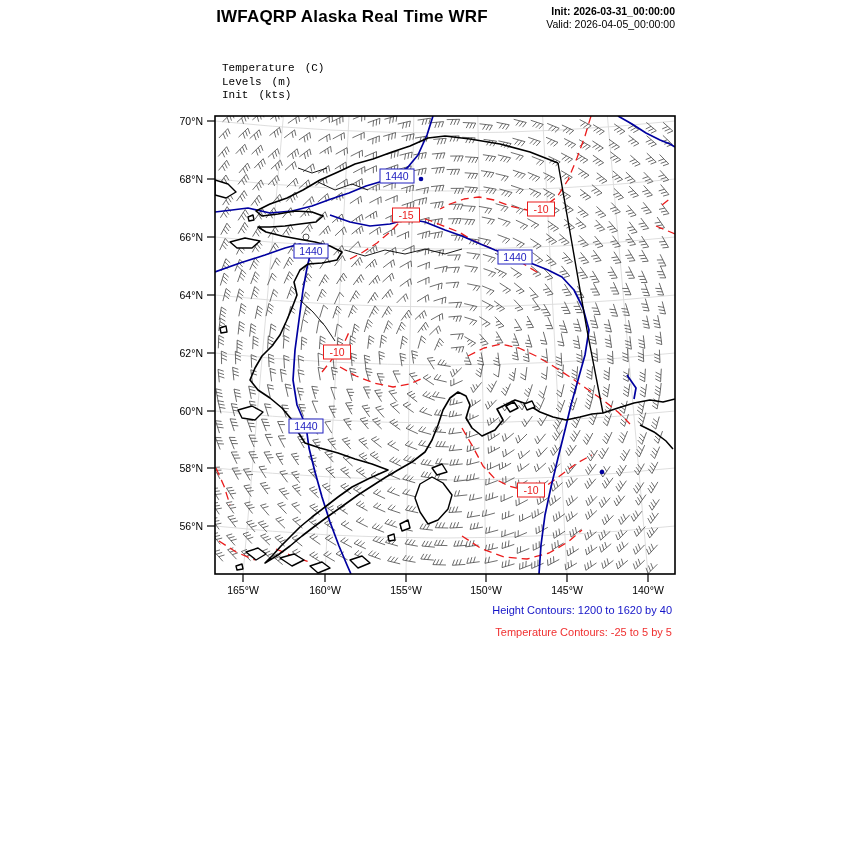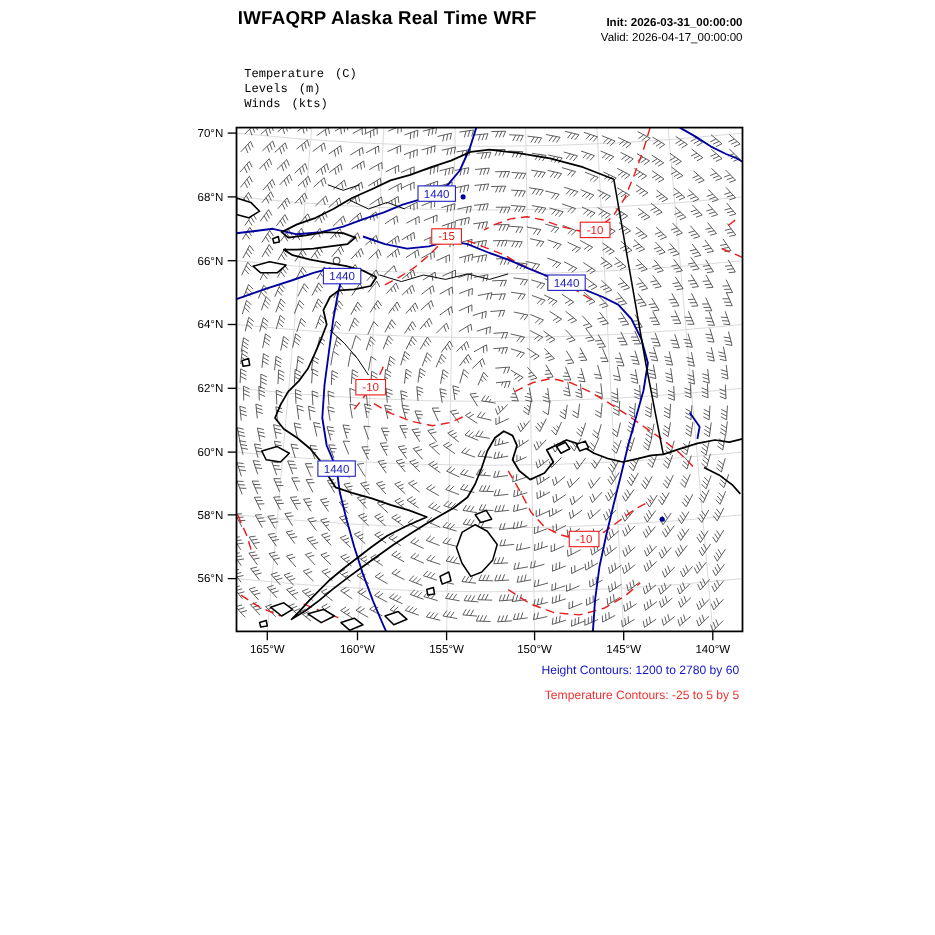--- a/index.html
+++ b/index.html
@@ -1,50 +1,50 @@
 <!DOCTYPE html>
 <html><head>
 <meta charset="utf-8">
 <style>
   html,body{margin:0;padding:0;background:#ffffff;}
   #page{position:relative;width:850px;height:656px;background:#fff;overflow:hidden;
         font-family:"Liberation Sans", sans-serif;color:#000;}
   .abs{position:absolute;}
   #title{left:215px;top:7px;width:274px;text-align:center;font-size:17px;font-weight:bold;letter-spacing:.2px;}
-  #initblock{top:15px;right:175px;text-align:right;font-size:10.5px;line-height:13px;}
+  #initblock{top:5px;right:175px;text-align:right;font-size:10.5px;line-height:13px;}
   #initblock .b{font-weight:bold;}
   #legend{left:222px;top:62px;font-size:11px;line-height:13.5px;font-family:Liberation Mono, monospace;}
   #legend .u{margin-left:10px;}
   #note-height{top:604px;right:178px;font-size:11px;color:#1414c8;}
   #note-temp{top:626px;right:178px;font-size:11px;color:#f03030;}
   #footer{left:222px;top:810px;font-size:11px;line-height:13.5px;}
   svg{position:absolute;left:0;top:0;}
   text{font-family:"Liberation Sans", sans-serif;}
 </style>
 </head>
 <body>
 
 <div id="page">
 
   <div class="abs" id="title">IWFAQRP Alaska Real Time WRF</div>
 
   <div class="abs" id="initblock">
     <div class="b">Init: 2026-03-31_00:00:00</div>
-    <div>Valid: 2026-04-17_00:00:00</div>
+    <div>Valid: 2026-04-05_00:00:00</div>
   </div>
 
   <div class="abs" id="legend">
     <div>
       <span>Temperature</span><span class="u">(C)</span>
     </div>
     <div>
       <span>Levels</span><span class="u">(m)</span>
     </div>
     <div>
-      <span>Winds</span><span class="u">(kts)</span>
+      <span>Init</span><span class="u">(kts)</span>
     </div>
   </div>
 
   <svg id="map-svg" width="850" height="850" viewBox="0 0 850 850">
       <defs>
         <clipPath id="mapclip">
           <rect x="215" y="116" width="460" height="458"></rect>
         </clipPath>
       </defs>
       <g clip-path="url(#mapclip)">
@@ -147,19 +147,19 @@
       <path d="M 406 574 L 406 582" stroke="#000" stroke-width="1.2"></path>
       <text x="406" y="594" text-anchor="middle" font-size="10.5" fill="#000">155°W</text>
       <path d="M 486 574 L 486 582" stroke="#000" stroke-width="1.2"></path>
       <text x="486" y="594" text-anchor="middle" font-size="10.5" fill="#000">150°W</text>
       <path d="M 567 574 L 567 582" stroke="#000" stroke-width="1.2"></path>
       <text x="567" y="594" text-anchor="middle" font-size="10.5" fill="#000">145°W</text>
       <path d="M 648 574 L 648 582" stroke="#000" stroke-width="1.2"></path>
       <text x="648" y="594" text-anchor="middle" font-size="10.5" fill="#000">140°W</text>
     </svg>
 
-  <div class="abs" id="note-height">Height Contours: 1200 to 2780 by 60</div>
+  <div class="abs" id="note-height">Height Contours: 1200 to 1620 by 40</div>
   <div class="abs" id="note-temp">Temperature Contours: -25 to 5 by 5</div>
 
   <div class="abs" id="footer">
   </div>
 
 </div>
 
 </body></html>

